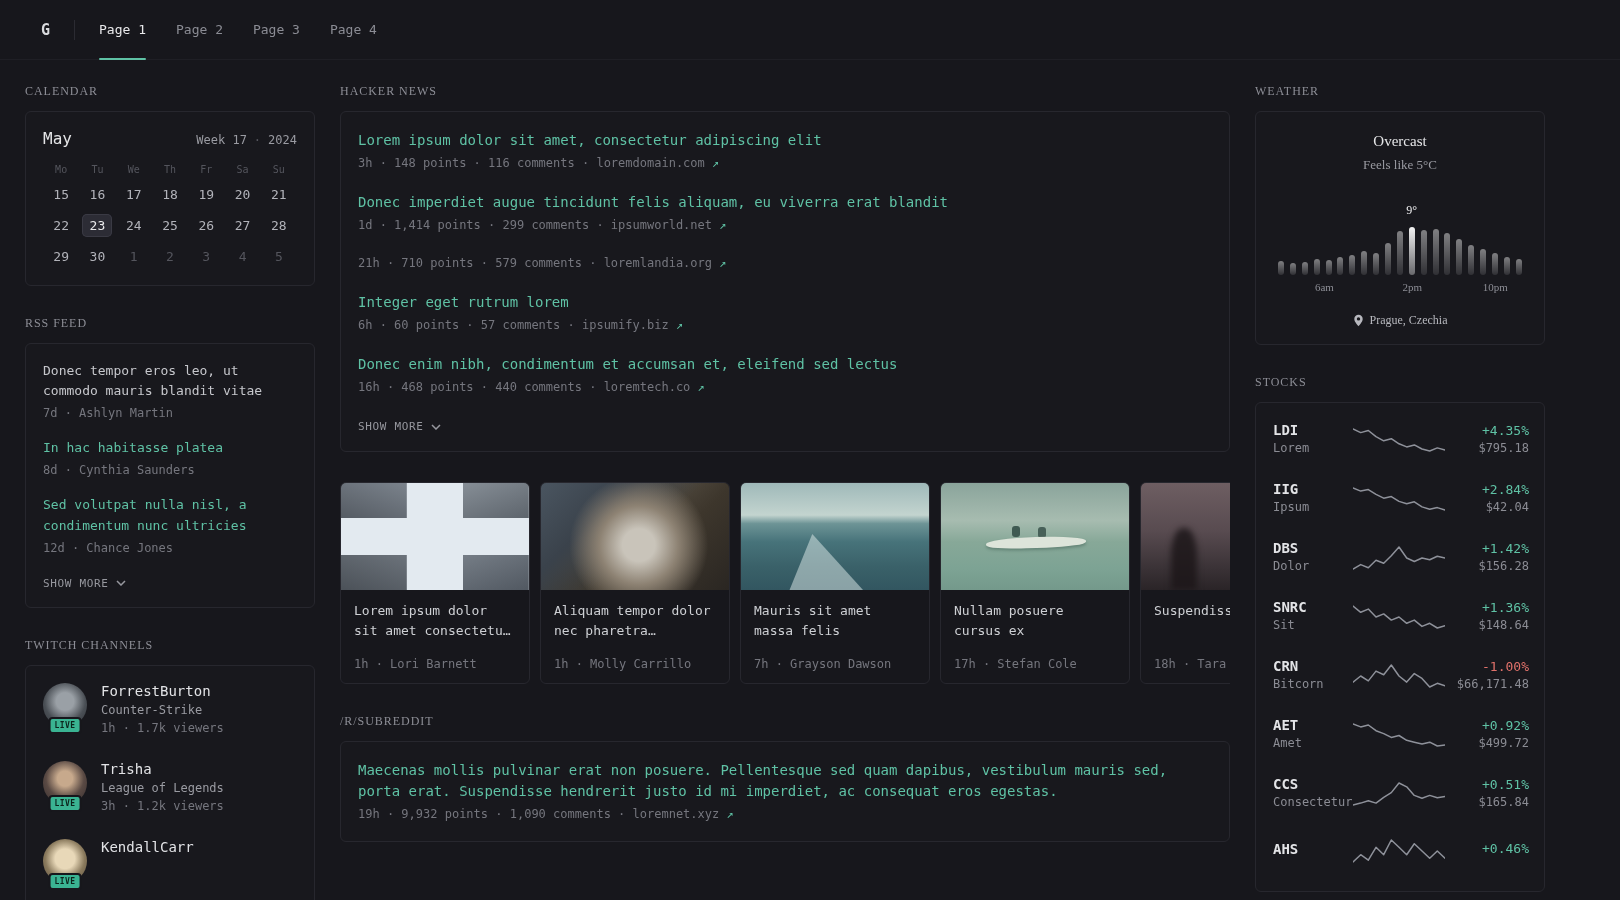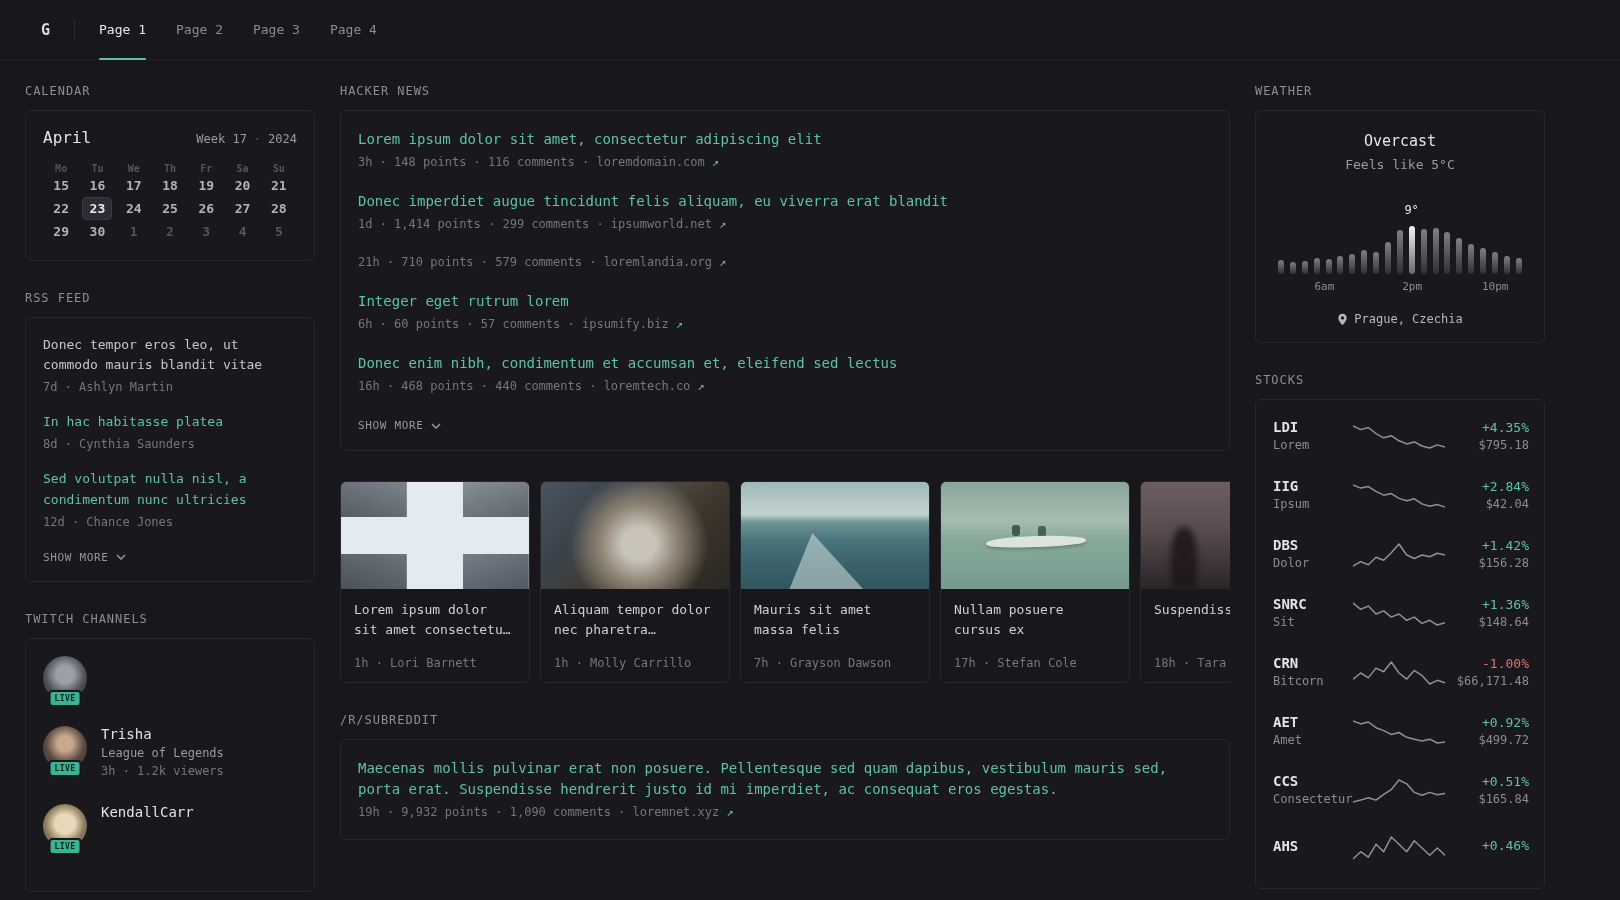--- a/index.html
+++ b/index.html
@@ -20,28 +20,28 @@
   .tabs{display:flex;height:100%;}
   .tab{display:flex;align-items:center;margin-right:30px;color:var(--muted);font-size:13px;position:relative;cursor:pointer;}
   .tab.active{color:#e8e8ea;text-align:right;}
   .tab.active::after{content:'';position:absolute;left:0;right:0;bottom:-1px;height:2px;background:var(--accent);border-radius:2px;}
   
   .content{display:flex;gap:25px;padding:24px 25px 0;align-items:flex-start;}
   .col-left{width:290px;flex:none;}
   .col-mid{width:890px;flex:none;}
   .col-right{width:290px;flex:none;}
   section{margin-bottom:30px;}
-  .sec-title{font-size:12px;font-weight:400;letter-spacing:.08em;color:#8d8e96;margin:0 0 12px;}
+  .sec-title{font-size:12px;font-weight:400;letter-spacing:.08em;color:#8d8e96;margin:0 0 12px;font-family:Liberation Serif, serif;}
   .box{border:1px solid var(--surface-border);border-radius:6px;padding:17px;background:rgba(255,255,255,0.006);}
   
   .cal-head{display:flex;justify-content:space-between;align-items:baseline;}
   .cal-month{font-size:16px;color:#e4e5e7;}
   .cal-meta{font-size:12px;color:#9a9ba2;display:flex;gap:7px;}
   .cal-meta .sep{color:#55565e;}
-  .cal-grid{display:grid;grid-template-columns:repeat(7,1fr);margin-top:16px;justify-items:center;align-items:center;font-weight:bold;}
+  .cal-grid{display:grid;grid-template-columns:repeat(7,1fr);margin-top:16px;row-gap:8px;justify-items:center;align-items:center;}
   .cal-dow{font-size:10px;color:#54555d;}
   .cal-day{font-size:13px;color:#b2b3ba;width:30px;line-height:23px;text-align:center;border-radius:5px;cursor:default;}
   .cal-day.dim{color:#54555d;}
   .cal-day.current{background:#2c2c35;color:#e9e9eb;box-shadow:inset 0 0 0 1px #3a3a44;}
   
   .feed-item{display:block;margin-bottom:16px;cursor:pointer;text-decoration:none;}
   .feed-title{font-size:13px;line-height:1.55;}
   .rss-title.unread{color:var(--accent);}
   .rss-title.read{color:#c6c7cc;}
   .feed-meta{font-size:12px;color:#75767e;margin-top:3px;line-height:1.5;}
@@ -78,21 +78,21 @@
     linear-gradient(180deg,#5d564b,#3f3a31);}
   .thumb-2{background:linear-gradient(180deg,#9fb9b9 0%,#c3d4cf 30%,#6d9496 38%,#47737a 55%,#3a6169 78%,#325660 100%);}
   .thumb-2::after{content:'';position:absolute;bottom:-8px;left:50%;transform:translateX(-58%);
     border-left:26px solid transparent;border-right:58px solid transparent;border-bottom:64px solid rgba(226,238,236,.5);}
   .thumb-3{background:linear-gradient(180deg,#8aa49b 0%,#a7bcb0 35%,#87a898 55%,#7da394 80%,#74998b 100%);}
   .thumb-3::before{content:'';position:absolute;left:38%;top:40%;width:8px;height:11px;background:#3f5a52;border-radius:3px;box-shadow:26px 1px 0 #476058;}
   .thumb-3::after{content:'';position:absolute;left:24%;top:50%;width:100px;height:11px;background:#dde4da;border-radius:50% 50% 40% 40%;transform:rotate(-2deg);box-shadow:0 2px 3px rgba(40,70,60,.35);}
   .thumb-4{background:linear-gradient(180deg,#6e5e62 0%,#584b50 45%,#3a3236 80%,#2a2427 100%);}
   .thumb-4::after{content:'';position:absolute;left:16%;bottom:0;width:26px;height:62px;background:rgba(28,22,25,.85);border-radius:45% 45% 0 0;filter:blur(3px);}
   
-  .weather-box{text-align:center;padding:21px 16px 16px;}
+  .weather-box{text-align:center;padding:21px 16px 16px;font-family:Liberation Serif, serif;}
   .weather-cond{font-size:15px;color:#e6e7e9;}
   .weather-feels{font-size:13px;color:#9a9ba2;margin-top:7px;}
   .weather-chart{position:relative;display:flex;align-items:flex-end;justify-content:space-between;height:78px;margin:24px 6px 6px;}
   .wbar{width:6px;border-radius:3px;background:linear-gradient(to top,rgba(255,255,255,.10),rgba(255,255,255,.45));}
   .wbar.current{background:linear-gradient(to top,rgba(255,255,255,.35),rgba(255,255,255,.95));}
   .wtemp{position:absolute;transform:translateX(-50%);font-size:12px;color:#ececee;white-space:nowrap;}
   .weather-times{position:relative;height:16px;margin:2px 6px 0;}
   .weather-times .t{position:absolute;transform:translateX(-50%);font-size:11px;color:#8b8c94;}
   .t0{left:19%;}.t1{left:55%;}.t2{left:89%;}
   .weather-loc{display:flex;justify-content:center;align-items:center;gap:6px;margin-top:16px;font-size:12px;color:#b7b8be;cursor:pointer;}
@@ -132,21 +132,21 @@
 </nav>
 
 <main class="content">
 
   <div class="col col-left">
 
     <section>
       <h2 class="sec-title">CALENDAR</h2>
       <div class="box">
         <div class="cal-head">
-          <div class="cal-month">April</div>
+          <div class="cal-month">May</div>
           <div class="cal-meta">
             <span>Week 17</span>
             <span class="sep">·</span>
             <span>2024</span>
           </div>
         </div>
         <div class="cal-grid">
             <div class="cal-dow">Mo</div>
             <div class="cal-dow">Tu</div>
             <div class="cal-dow">We</div>
@@ -203,20 +203,25 @@
       </div>
     </section>
 
     <section>
       <h2 class="sec-title">TWITCH CHANNELS</h2>
       <div class="box">
         <div class="channel">
           <div class="avatar avatar-0">
             <span class="live-badge">LIVE</span>
           </div>
+          <div>
+            <div class="channel-name">ForrestBurton</div>
+            <div class="channel-game">Counter-Strike</div>
+            <div class="channel-meta">1h · 1.7k viewers</div>
+          </div>
         </div>
         <div class="channel">
           <div class="avatar avatar-1">
             <span class="live-badge">LIVE</span>
           </div>
           <div>
             <div class="channel-name">Trisha</div>
             <div class="channel-game">League of Legends</div>
             <div class="channel-meta">3h · 1.2k viewers</div>
           </div>

